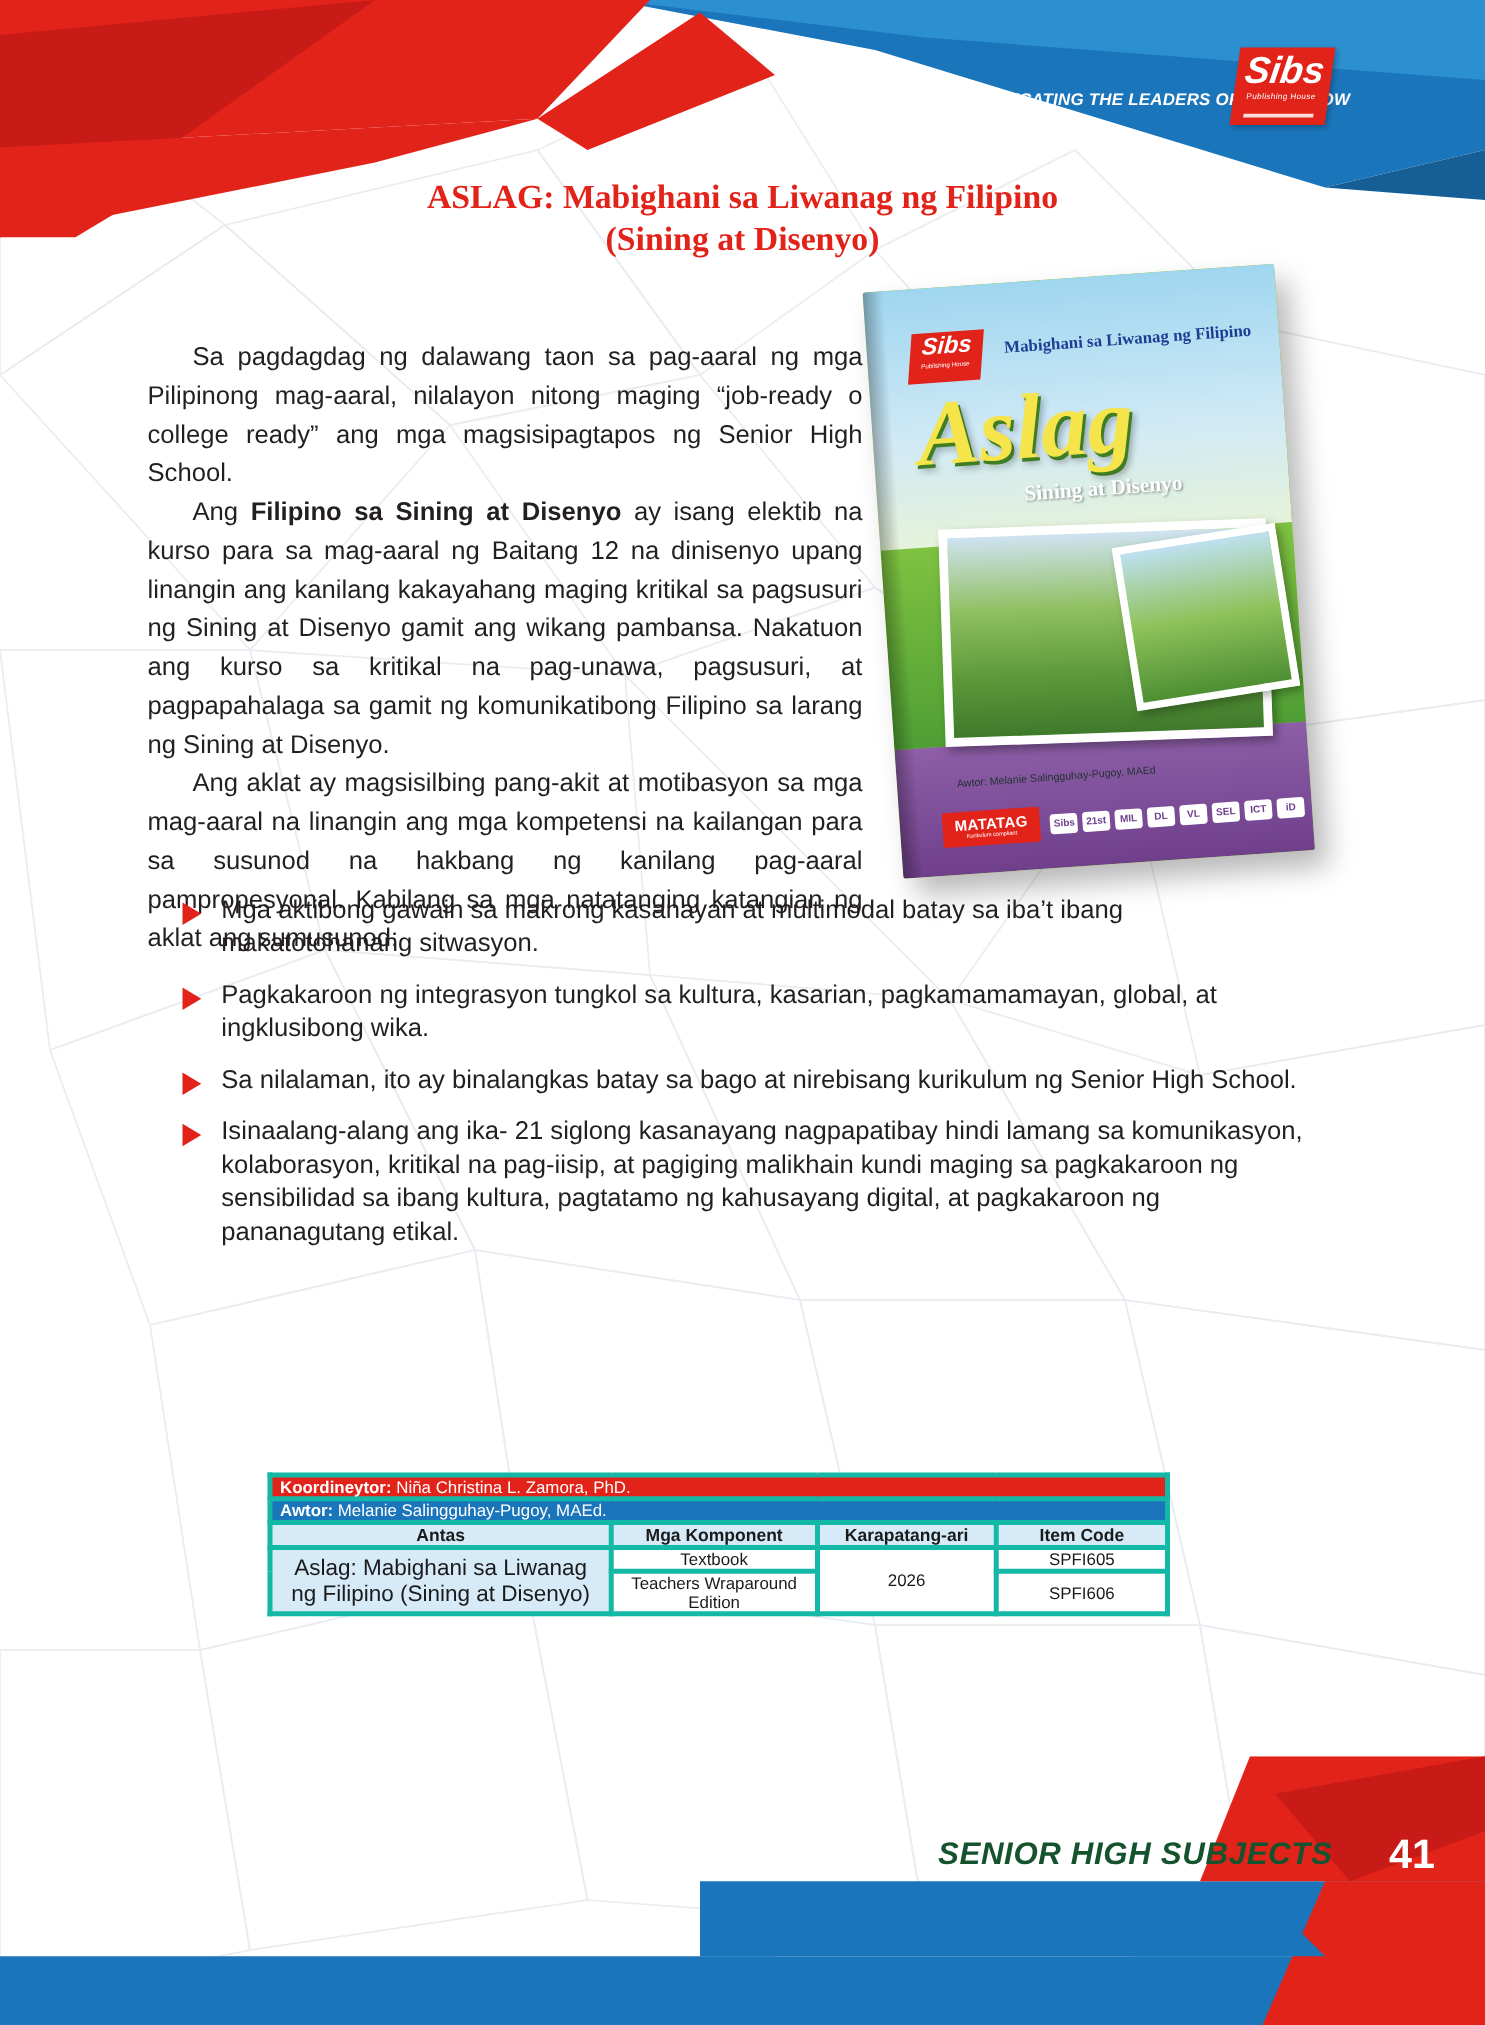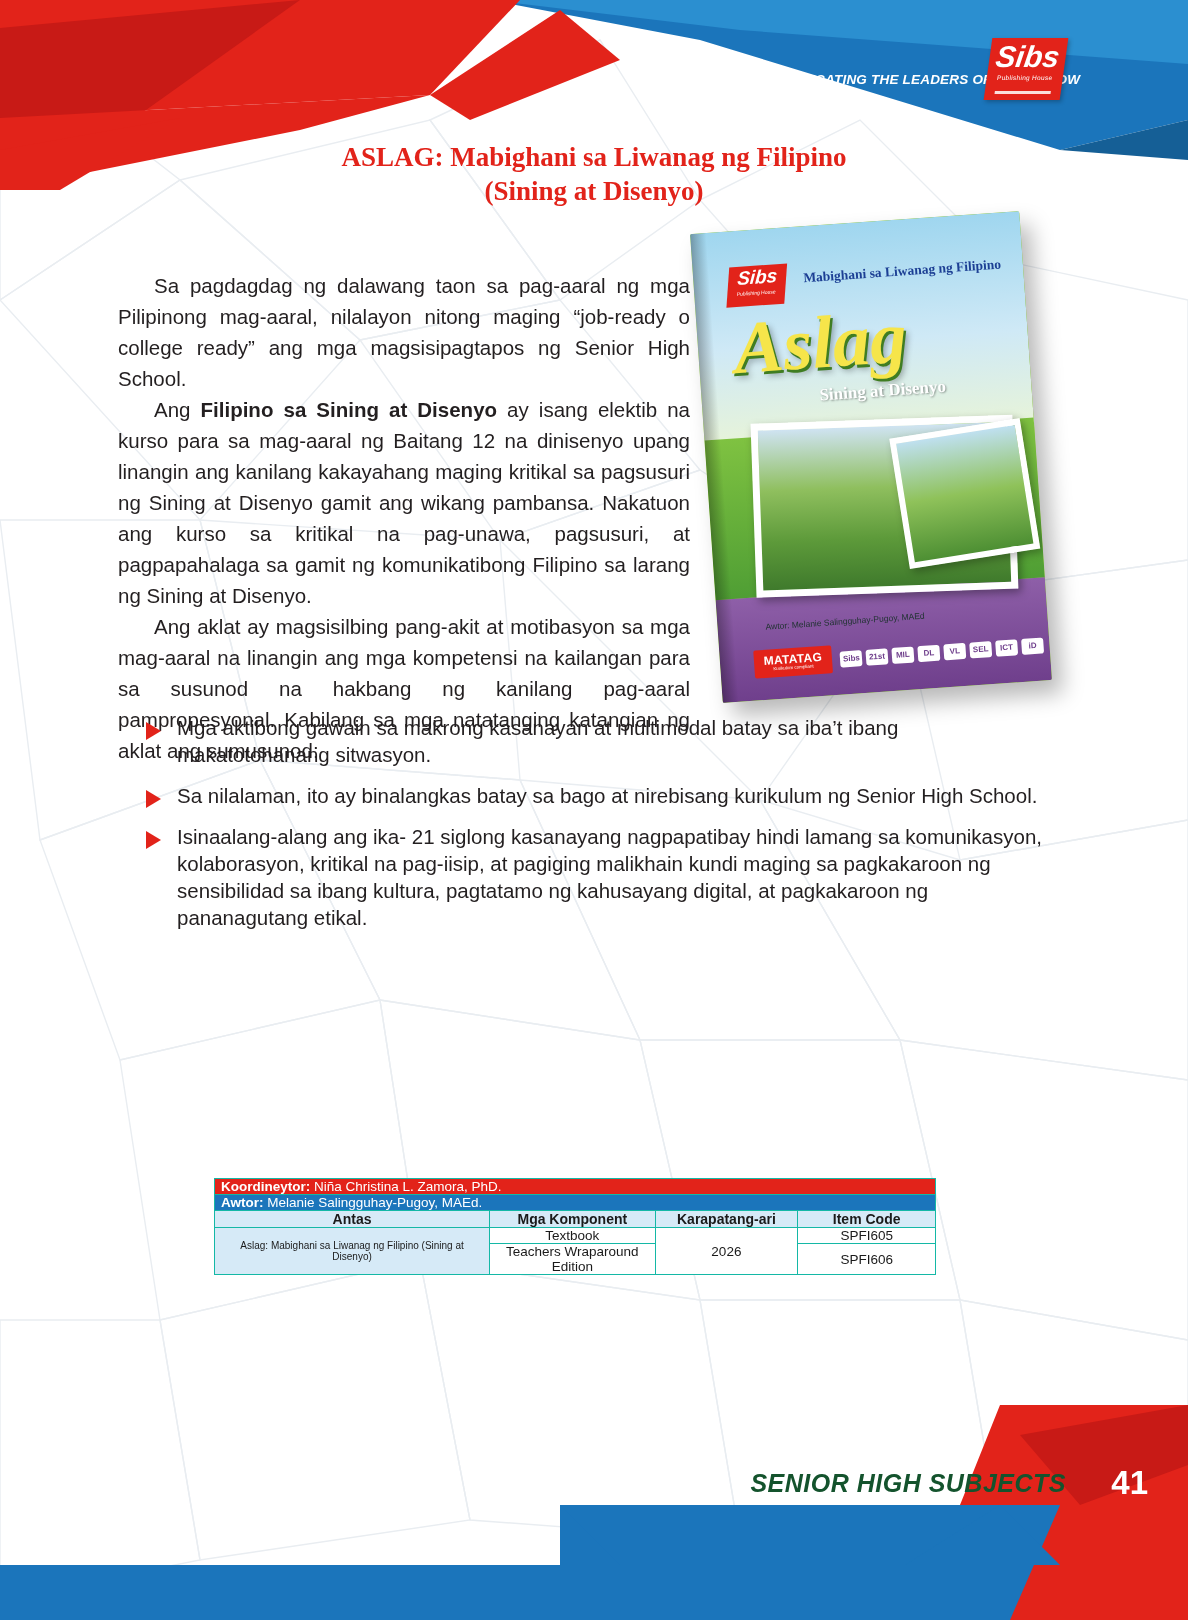--- a/index.html
+++ b/index.html
@@ -145,34 +145,34 @@
     border-top:9px solid transparent;border-bottom:9px solid transparent;
   }
   .bullet .txt{
     font-size:20.5px;line-height:27px;color:#231f20;
   }
 
   
   .tbl-wrap{position:absolute;top:1178px;left:214px;width:722px;z-index:6;}
   table.info{border-collapse:collapse;width:722px;font-size:13px;}
   table.info td,table.info th{
-    border:1px solid #14b8a6;padding:0 6px;
+    border:4px solid #14b8a6;padding:0 6px;
   }
   .row-red td{
     background:#e2231a;color:#fff;border:1px solid #e2231a;font-size:13.5px;padding:5px 8px;
     text-align:left;
   }
   .row-blue td{
     background:#1b75bb;color:#fff;border:1px solid #1b75bb;font-size:13.5px;padding:5px 8px;
     text-align:left;
   }
   .row-hdr td{
     background:#d6eaf7;color:#1a1a1a;font-weight:bold;text-align:center;font-size:14px;padding:7px 6px;
   }
-  td.cell{background:#d6eaf7;text-align:center;color:#1a1a1a;font-size:10px;}
+  td.cell{background:#d6eaf7;text-align:center;color:#1a1a1a;font-size:18px;}
   td.cell-white{background:#ffffff;text-align:center;color:#1a1a1a;font-size:13.5px;}
   .row-red b,.row-blue b{font-weight:bold;}
 
   
   .footer{position:absolute;left:0;bottom:0;width:1188px;height:215px;z-index:3;}
   .footer svg{display:block;}
   .footer-label{
     position:absolute;right:122px;bottom:122px;
     color:#14532d;font-size:25px;font-weight:bold;font-style:italic;letter-spacing:.5px;
     z-index:7;white-space:nowrap;
@@ -282,20 +282,24 @@
   </div>
 </div>
 
 <div class="bullets">
   <div class="bullet">
     <div class="tri"></div>
     <div class="txt">Mga aktibong gawain sa makrong kasanayan at multimodal batay sa iba’t ibang makatotohanang sitwasyon.</div>
   </div>
   <div class="bullet">
     <div class="tri"></div>
+    <div class="txt">Pagkakaroon ng integrasyon tungkol sa kultura, kasarian, pagkamamamayan, global, at ingklusibong wika.</div>
+  </div>
+  <div class="bullet">
+    <div class="tri"></div>
     <div class="txt">Sa nilalaman, ito ay binalangkas batay sa bago at nirebisang kurikulum ng Senior High School.</div>
   </div>
   <div class="bullet">
     <div class="tri"></div>
     <div class="txt">Isinaalang-alang ang  ika- 21 siglong kasanayang nagpapatibay hindi lamang sa komunikasyon, kolaborasyon, kritikal na pag-iisip, at pagiging malikhain kundi maging sa pagkakaroon ng sensibilidad sa ibang kultura, pagtatamo ng kahusayang digital, at pagkakaroon ng pananagutang etikal.</div>
   </div>
 </div>
 
 <div class="tbl-wrap">
   <table class="info">

